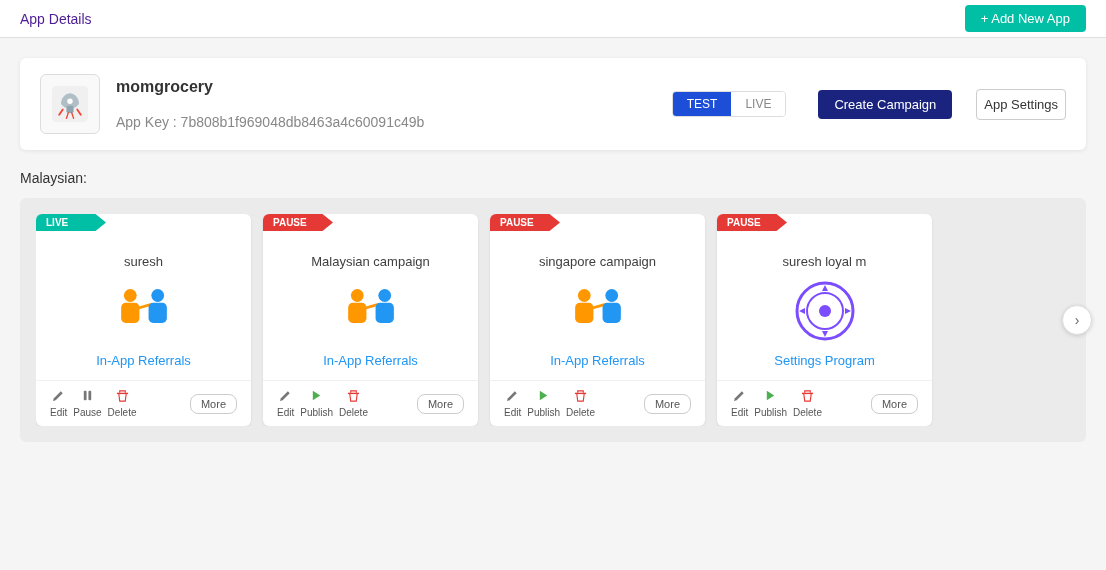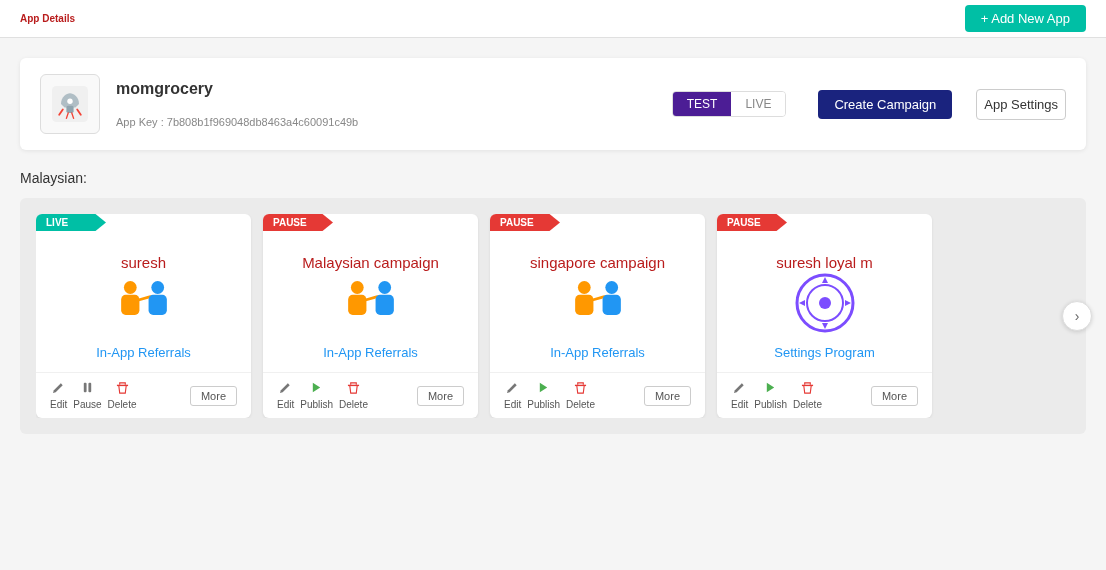--- a/index.html
+++ b/index.html
@@ -2,44 +2,44 @@
 <html><head>
   <meta charset="utf-8">
   <style>
     * { box-sizing: border-box; margin: 0; padding: 0; }
     body { font-family: -apple-system, BlinkMacSystemFont, 'Segoe UI', sans-serif; background: #f5f5f5; font-size: 13px; color: #333; }
 
     .top-bar {
       display: flex; align-items: center; justify-content: space-between;
       padding: 8px 20px; background: #fff; border-bottom: 1px solid #e0e0e0; height: 38px;
     }
-    .top-bar-title { font-size: 10px; font-weight: 700; color: #b91c1c; }
+    .top-bar-title { font-size: 14px; font-weight: 400; color: #4c1d95; }
     .add-new-app-btn {
       background: #00bfa5; color: #fff; border: none; border-radius: 4px;
       padding: 6px 16px; font-size: 13px; cursor: pointer; font-weight: 500;
     }
 
     .main-content { padding: 20px; }
 
     .app-card {
       background: #fff; border-radius: 6px; padding: 16px 20px;
       box-shadow: 0 1px 4px rgba(0,0,0,0.08); margin-bottom: 20px;
     }
     .app-header { display: flex; align-items: center; gap: 16px; }
     .app-icon-box {
       width: 60px; height: 60px; border: 1px solid #ddd; border-radius: 6px;
       display: flex; align-items: center; justify-content: center; background: #f9f9f9; flex-shrink: 0;
     }
     .app-icon-svg { width: 36px; height: 36px; }
     .app-info { flex: 1; }
     .app-name { font-size: 16px; font-weight: 600; color: #333; }
-    .app-key { font-size: 11px; color: #888; margin-top: 18px; }
+    .app-key { font-size: 14px; color: #888; margin-top: 18px; }
     .test-live-toggle { display: flex; border: 1px solid #ddd; border-radius: 4px; overflow: hidden; margin-left: auto; }
     .toggle-btn { padding: 5px 14px; font-size: 12px; cursor: pointer; border: none; background: #fff; color: #888; }
-    .toggle-btn.active { background: #4c1d95; color: #fff; }
+    .toggle-btn.active { background: #1d4ed8; color: #fff; }
     .create-campaign-btn {
       background: #1a237e; color: #fff; border: none; border-radius: 4px;
       padding: 7px 16px; font-size: 13px; cursor: pointer; font-weight: 500; margin-left: 16px;
     }
     .app-settings-btn {
       background: #fff; color: #333; border: 1px solid #ccc; border-radius: 4px;
       padding: 7px 7px; font-size: 13px; cursor: pointer; margin-left: 8px;
     }
 
     .campaigns-section { margin-top: 4px; }
@@ -57,32 +57,32 @@
     .campaign-badge {
       position: absolute; top: 0; left: 0; z-index: 10;
       padding: 3px 10px; font-size: 10px; font-weight: 700; color: #fff;
       clip-path: polygon(0 0, 85% 0, 100% 50%, 85% 100%, 0 100%);
       min-width: 70px;
     }
     .badge-live { background: #00bfa5; }
     .badge-pause { background: #e53935; }
 
     .campaign-body { padding: 40px 12px 12px; text-align: center; }
-    .campaign-name { font-size: 15px; color: #b91c1c; }
+    .campaign-name { font-size: 13px; color: #404040; margin-bottom: 10px; }
     .campaign-icon { width: 64px; height: 64px; margin: 0 auto 10px; display: flex; align-items: center; justify-content: center; }
     .campaign-type { font-size: 13px; color: #2196f3; font-weight: 500; margin-top: 6px; }
 
     .campaign-actions {
       display: flex; align-items: center; padding: 8px 14px; border-top: 1px solid #f0f0f0; gap: 6px;
     }
     .action-item { display: flex; flex-direction: column; align-items: center; cursor: pointer; gap: 2px; }
     .action-label { font-size: 10px; color: #555; }
     .more-btn {
       margin-left: auto; border: 1px solid #ccc; background: #fff;
-      border-radius: 3px; padding: 3px 10px; font-size: 11px; cursor: pointer; color: #555;
+      border-radius: 8px; padding: 3px 10px; font-size: 11px; cursor: pointer; color: #555;
     }
 
     .nav-arrow {
       position: absolute; right: -6px; top: 50%; transform: translateY(-50%);
       background: #fff; border: 1px solid #ddd; border-radius: 50%;
       width: 30px; height: 30px; display: flex; align-items: center; justify-content: center;
       cursor: pointer; box-shadow: 0 1px 4px rgba(0,0,0,0.15); font-size: 14px; color: #666;
     }
   </style>
 </head>

